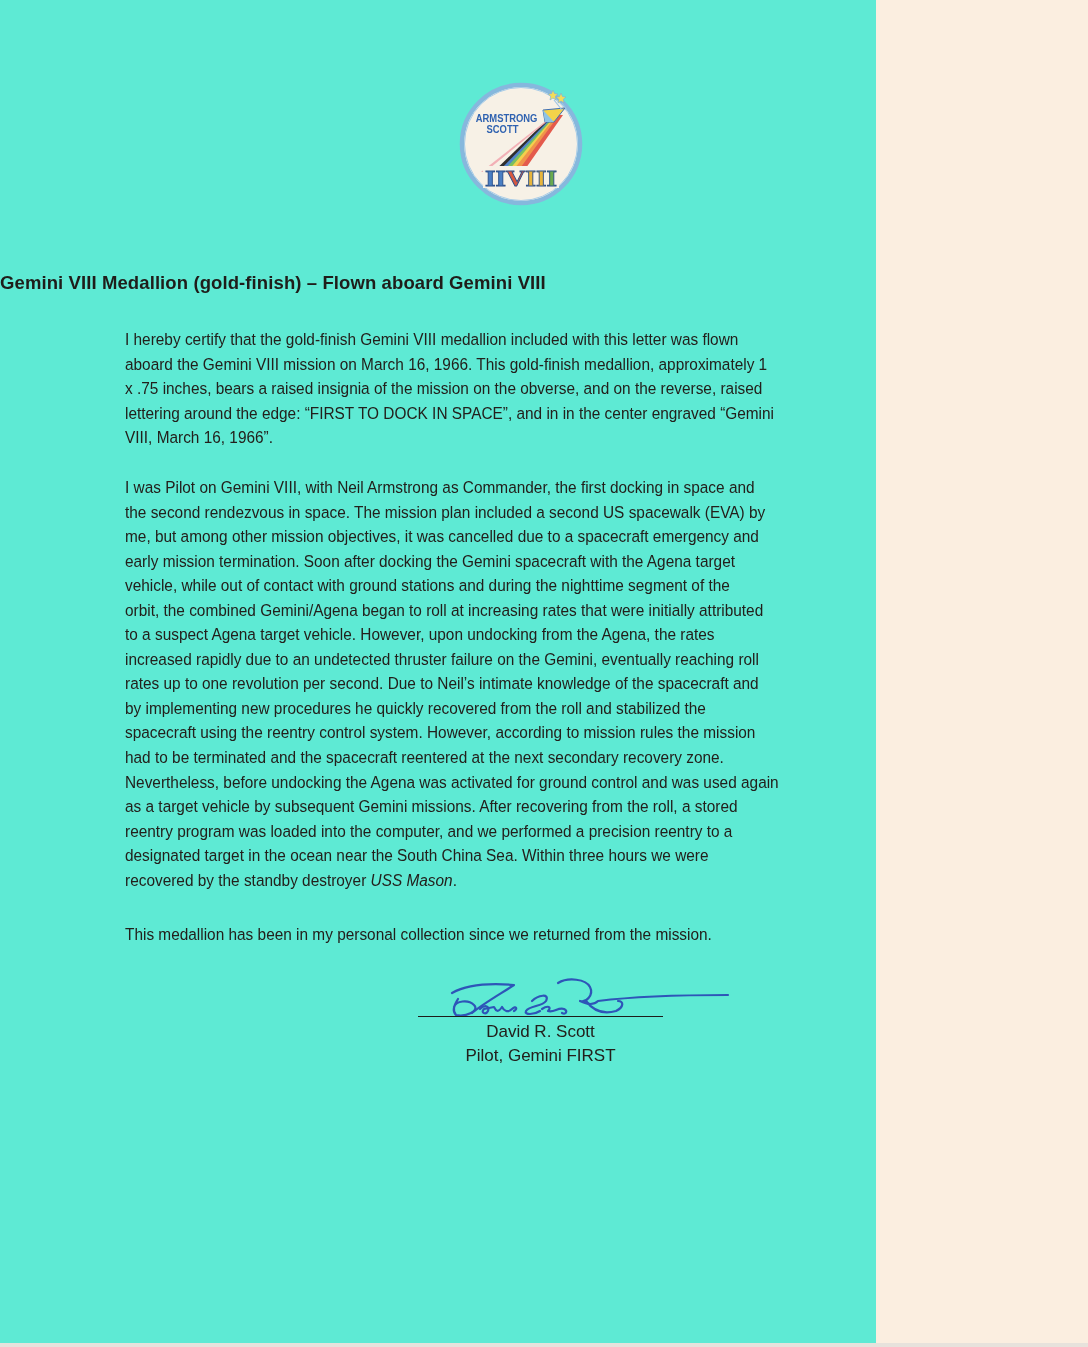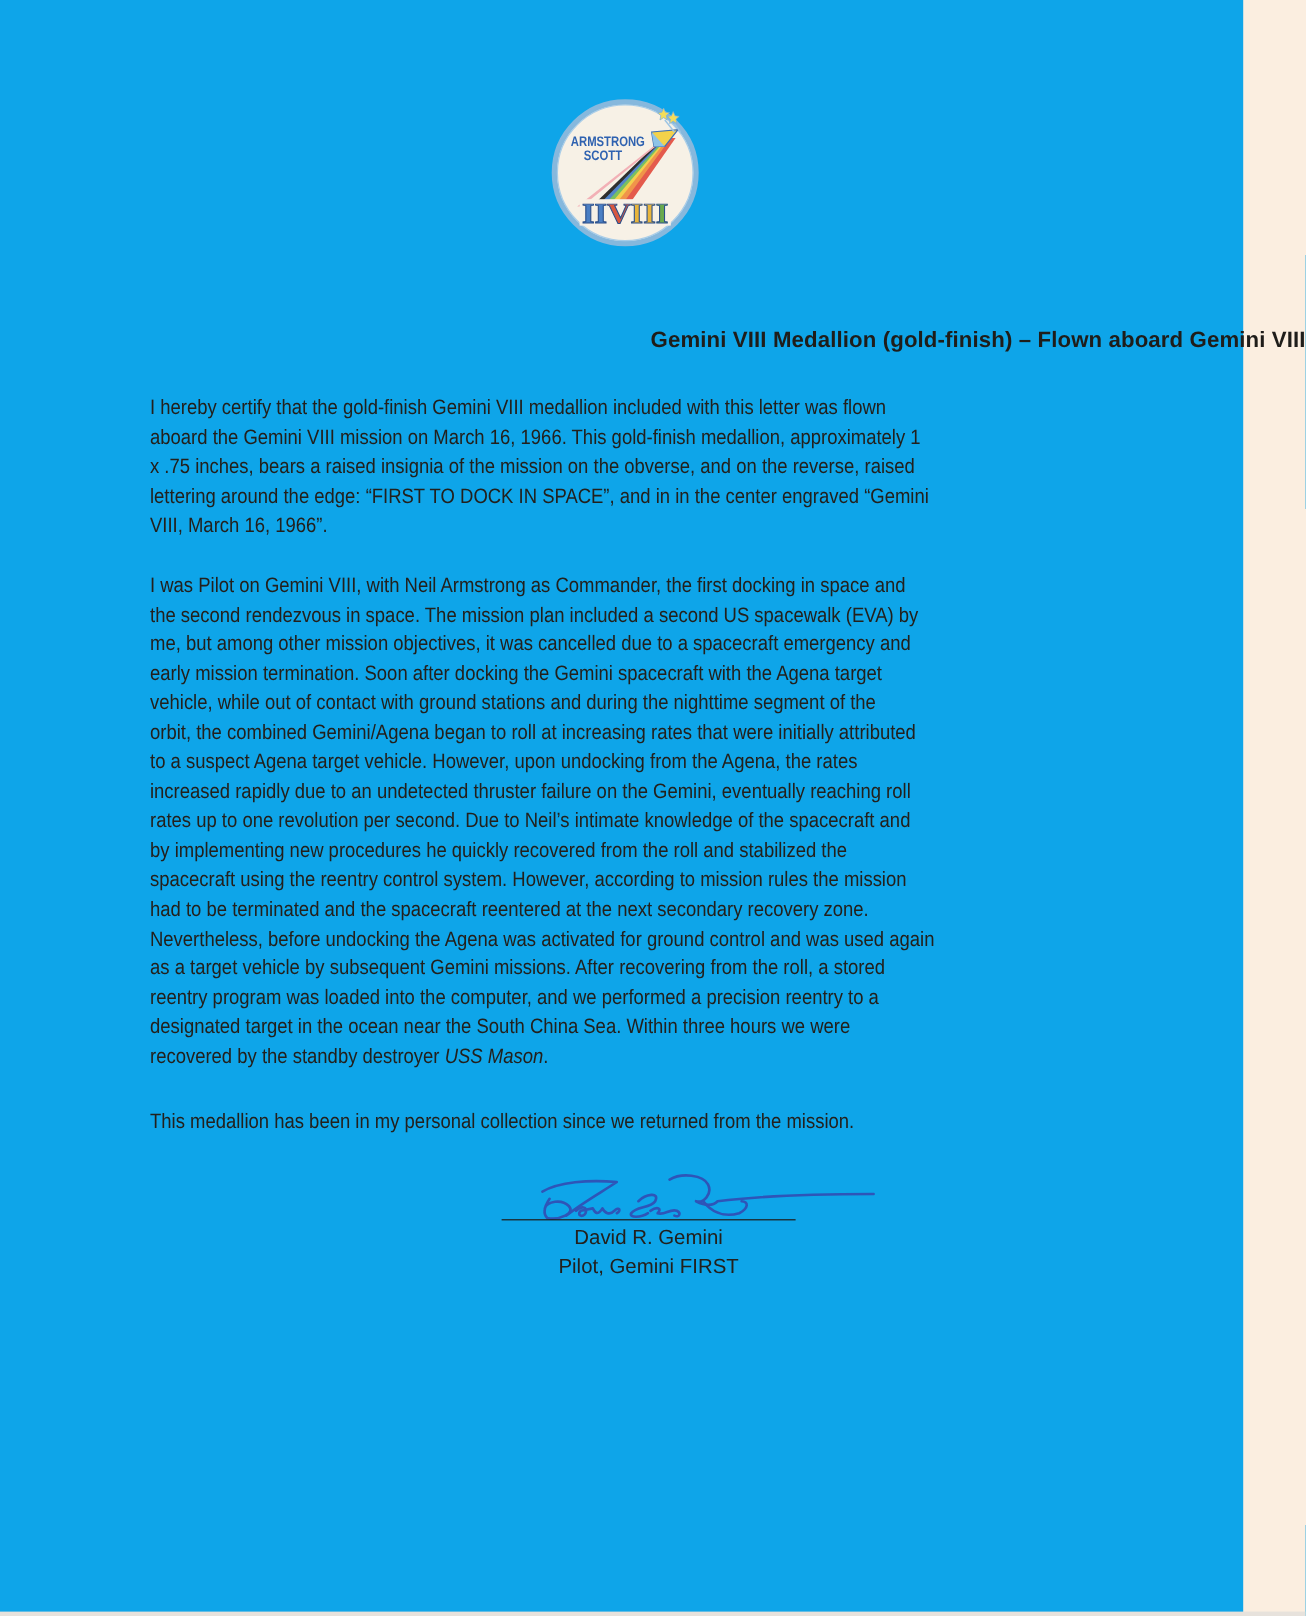--- a/index.html
+++ b/index.html
@@ -11,37 +11,37 @@
       height: 1347px;
       background: #fbeee0;
       position: relative;
       overflow: hidden;
       font-family: "Liberation Sans", "DejaVu Sans", sans-serif;
       color: #1c1a17;
     }
     .page {
       position: absolute;
       left: 0; top: 0;
-      width: 1036px;
+      width: 876px;
       height: 1347px;
-      background: #0ea5e9;
+      background: #5eead4;
     }
     .patch {
       position: absolute;
       left: 459px;
       top: 82px;
       width: 124px;
       height: 124px;
     }
     .title {
       position: absolute;
       left: 0;
       width: 1088px;
       top: 272px;
-      text-align: right;
+      text-align: left;
       font-weight: bold;
       font-size: 18.5px;
       letter-spacing: 0.1px;
       color: #1f1d1a;
     }
     .para {
       position: absolute;
       left: 125px;
       width: 840px;
       font-size: 17.4px;
@@ -169,17 +169,17 @@
 
       <path d="M114,26 C120,20 132,18 128,26 C124,32 112,30 108,36 C106,40 116,40 122,36"></path>
 
       <path d="M124,34 C130,30 134,32 130,36 C136,38 140,32 146,34 C150,36 148,40 144,38"></path>
 
       <path d="M140,8 C150,2 168,4 172,12 C176,20 168,28 162,26 C170,30 176,30 180,26 C196,24 240,20 310,20"></path>
       <path d="M168,26 C174,34 184,40 198,36 C206,32 206,26 200,26"></path>
     </g>
   </svg>
   <div class="sig-line"></div>
-  <div class="signer signer-name">David R. Gemini</div>
+  <div class="signer signer-name">David R. Scott</div>
   <div class="signer signer-role">Pilot, Gemini FIRST</div>
 
   <div class="bottom-edge"></div>
 </div>
 
 </body></html>

